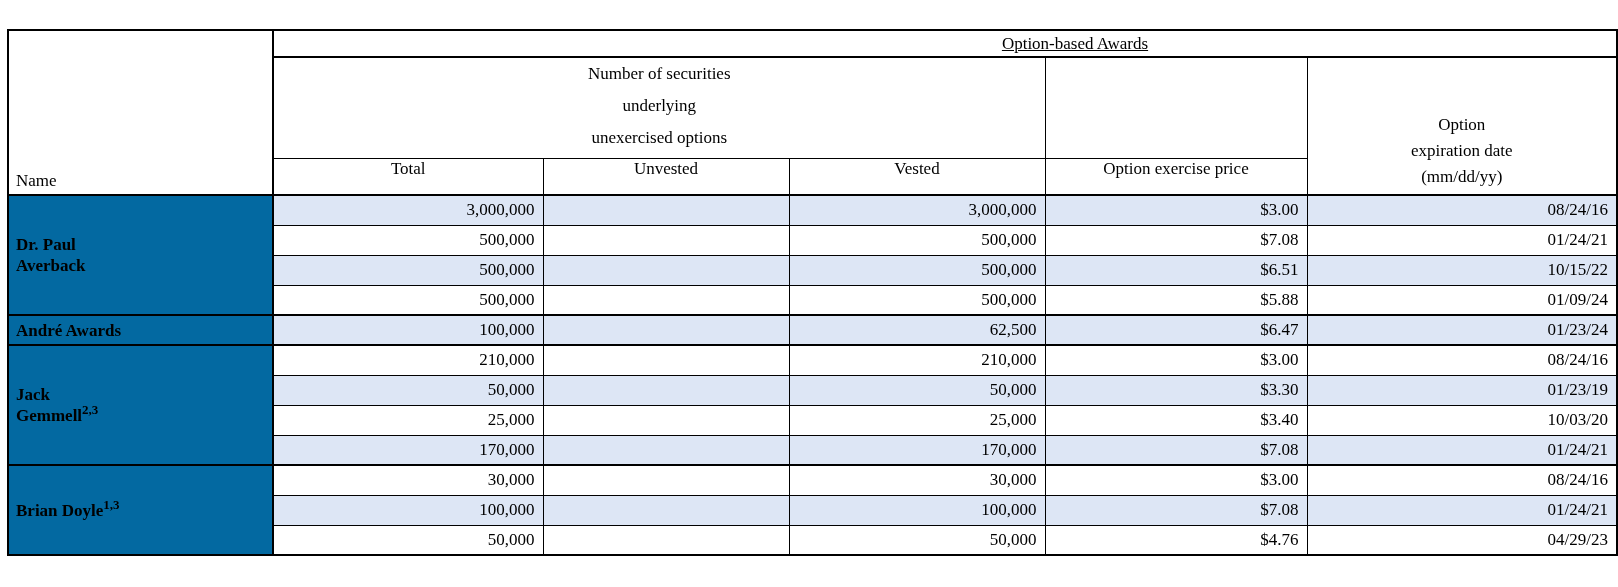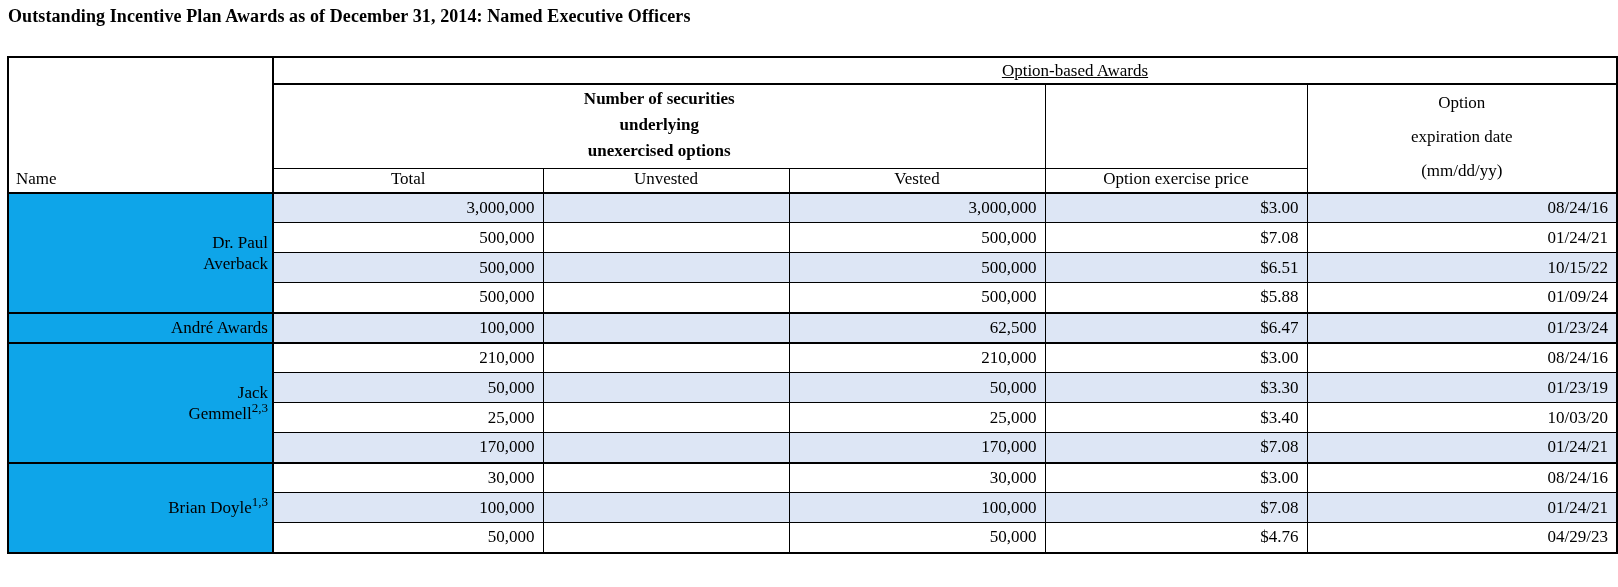--- a/index.html
+++ b/index.html
@@ -49,68 +49,67 @@
     text-align: center;
     vertical-align: middle;
     border-bottom: 2px solid #000;
     padding-left: 260px; 
     text-decoration: underline;
   }
   th.securities-th {
     height: 84px;
     text-align: center;
     vertical-align: bottom;
+    line-height: 32px;
+    padding-bottom: 4px;
+  }
+  th.empty-th { }
+  th.expiry-th {
+    text-align: center;
+    vertical-align: bottom;
     line-height: 26px;
     padding-bottom: 4px;
-    font-weight: bold;
-  }
-  th.empty-th { }
-  th.expiry-th {
-    text-align: center;
-    vertical-align: bottom;
-    line-height: 34px;
-    padding-bottom: 4px;
     border-bottom: 2px solid #000;
   }
   tr.col-label-row th {
     height: 24px;
     text-align: center;
     vertical-align: bottom;
-    padding-bottom: 3px;
+    padding-bottom: 15px;
     border-bottom: 2px solid #000;
   }
   
   td.name-cell {
-    background: #0ea5e9;
+    background: #0369a1;
     border-right: 2px solid #000;
-    text-align: right;
+    text-align: left;
     vertical-align: middle;
     padding: 0 4px 0 7px;
     line-height: 21px;
+    font-weight: bold;
   }
   td.num-cell {
     height: 30px;
     text-align: right;
     vertical-align: middle;
     padding-right: 8px;
   }
   tr.shaded td.num-cell { background: var(--row-shade, #dde6f5); }
   tr.group-start td { border-top: 2px solid #000; }
   sup {
     font-size: 13px;
     line-height: 0;
     vertical-align: super;
   }
 </style>
 </head>
 <body>
 
 <div class="page">
 
-  <div class="doc-title">Outstanding Incentive Plan Awards as of December 31, 2014: Named Executive Officers</div>
 
   <table class="awards-table">
     <colgroup>
       <col style="width:265px">
       <col style="width:270px">
       <col style="width:246px">
       <col style="width:256px">
       <col style="width:262px">
       <col style="width:310px">
     </colgroup>

